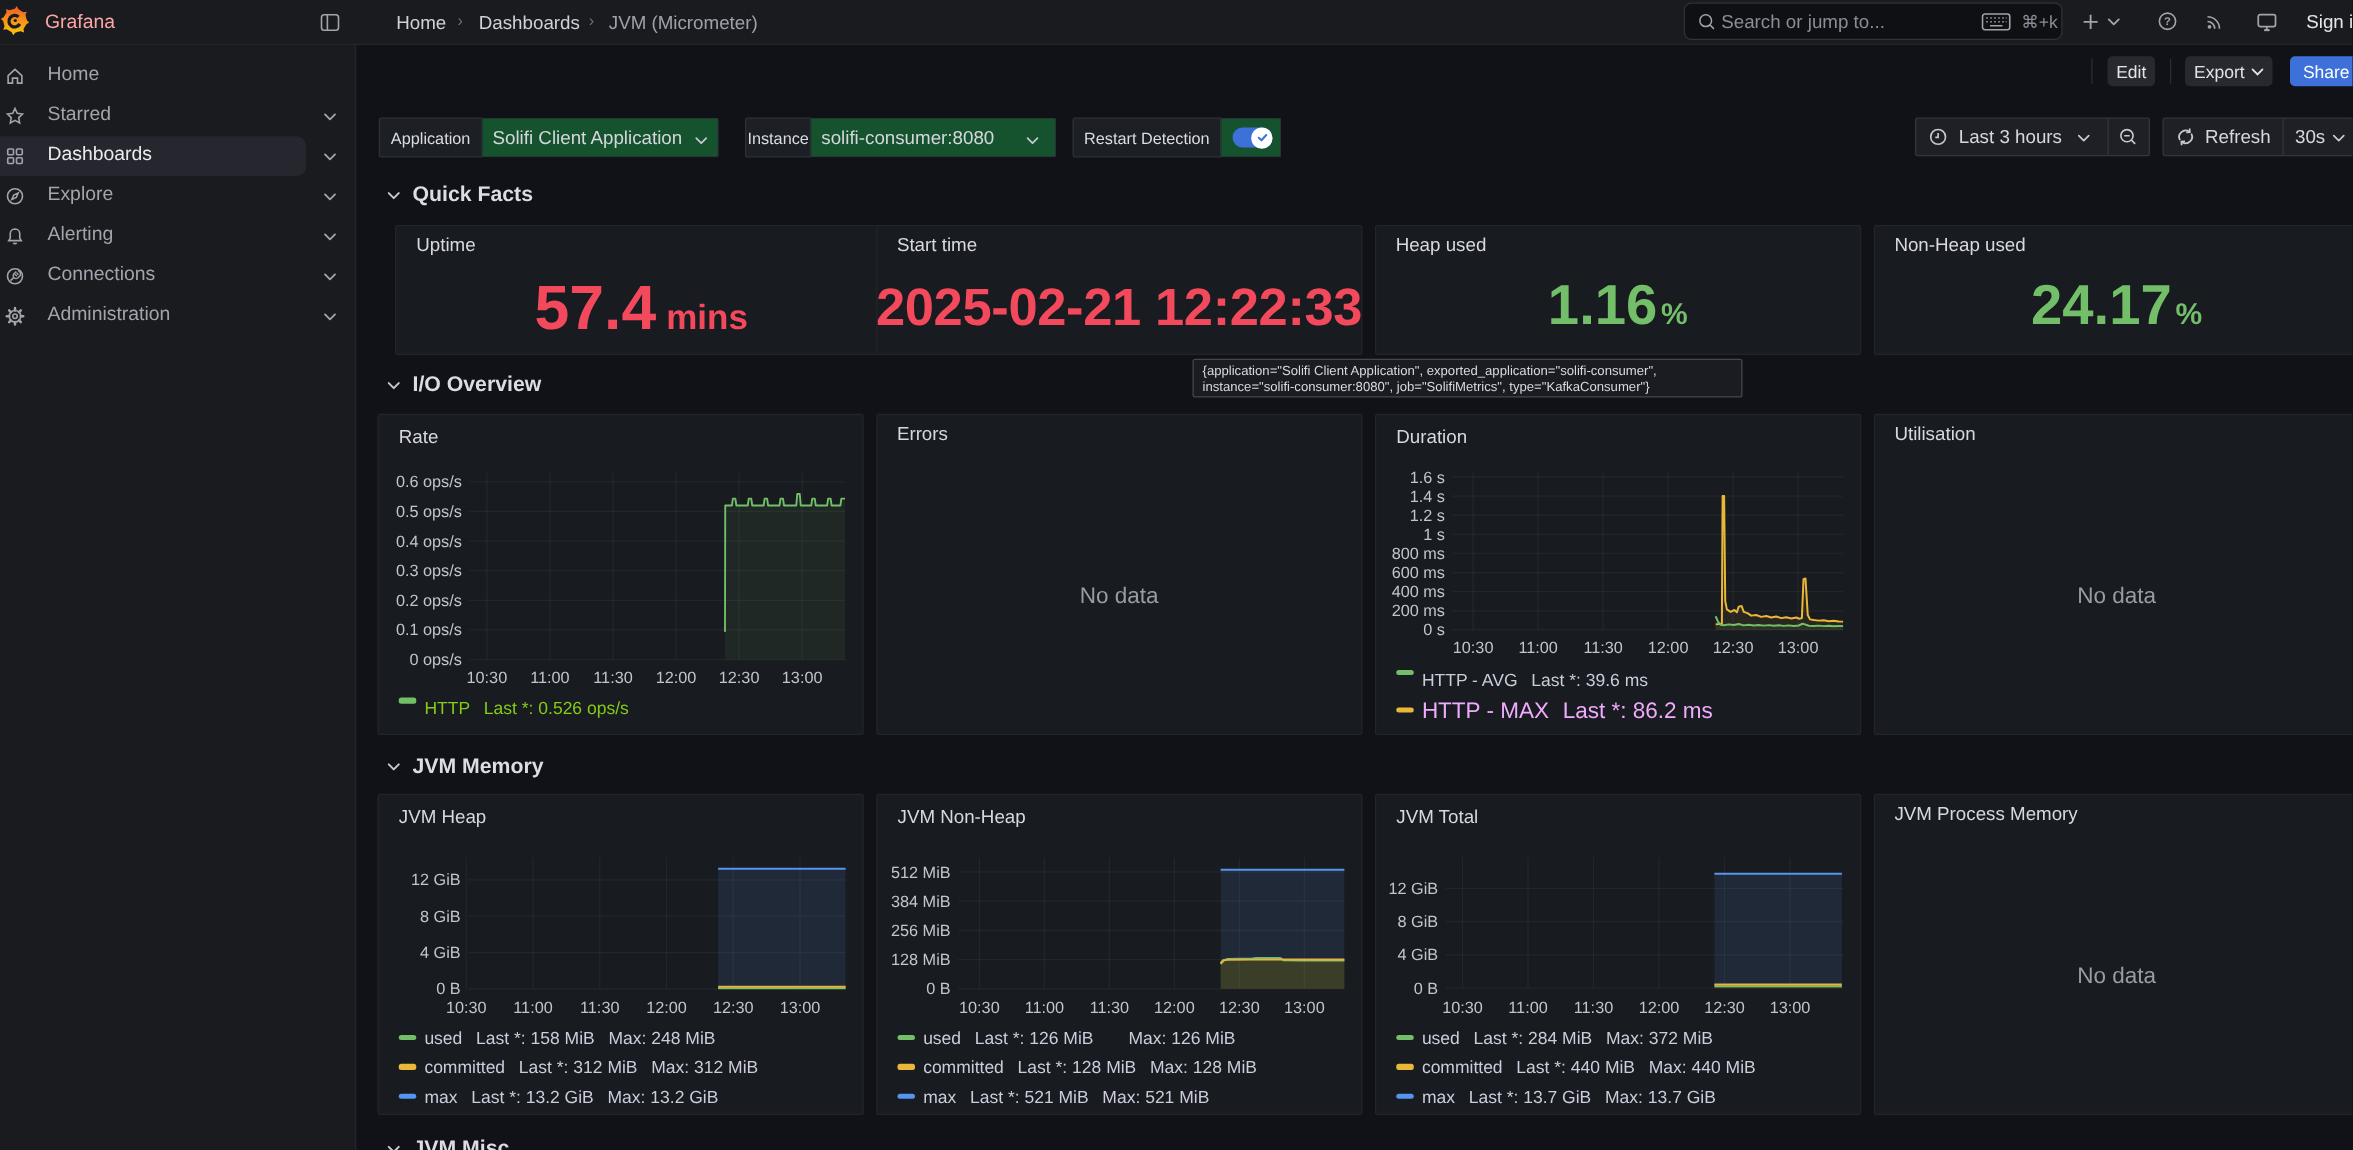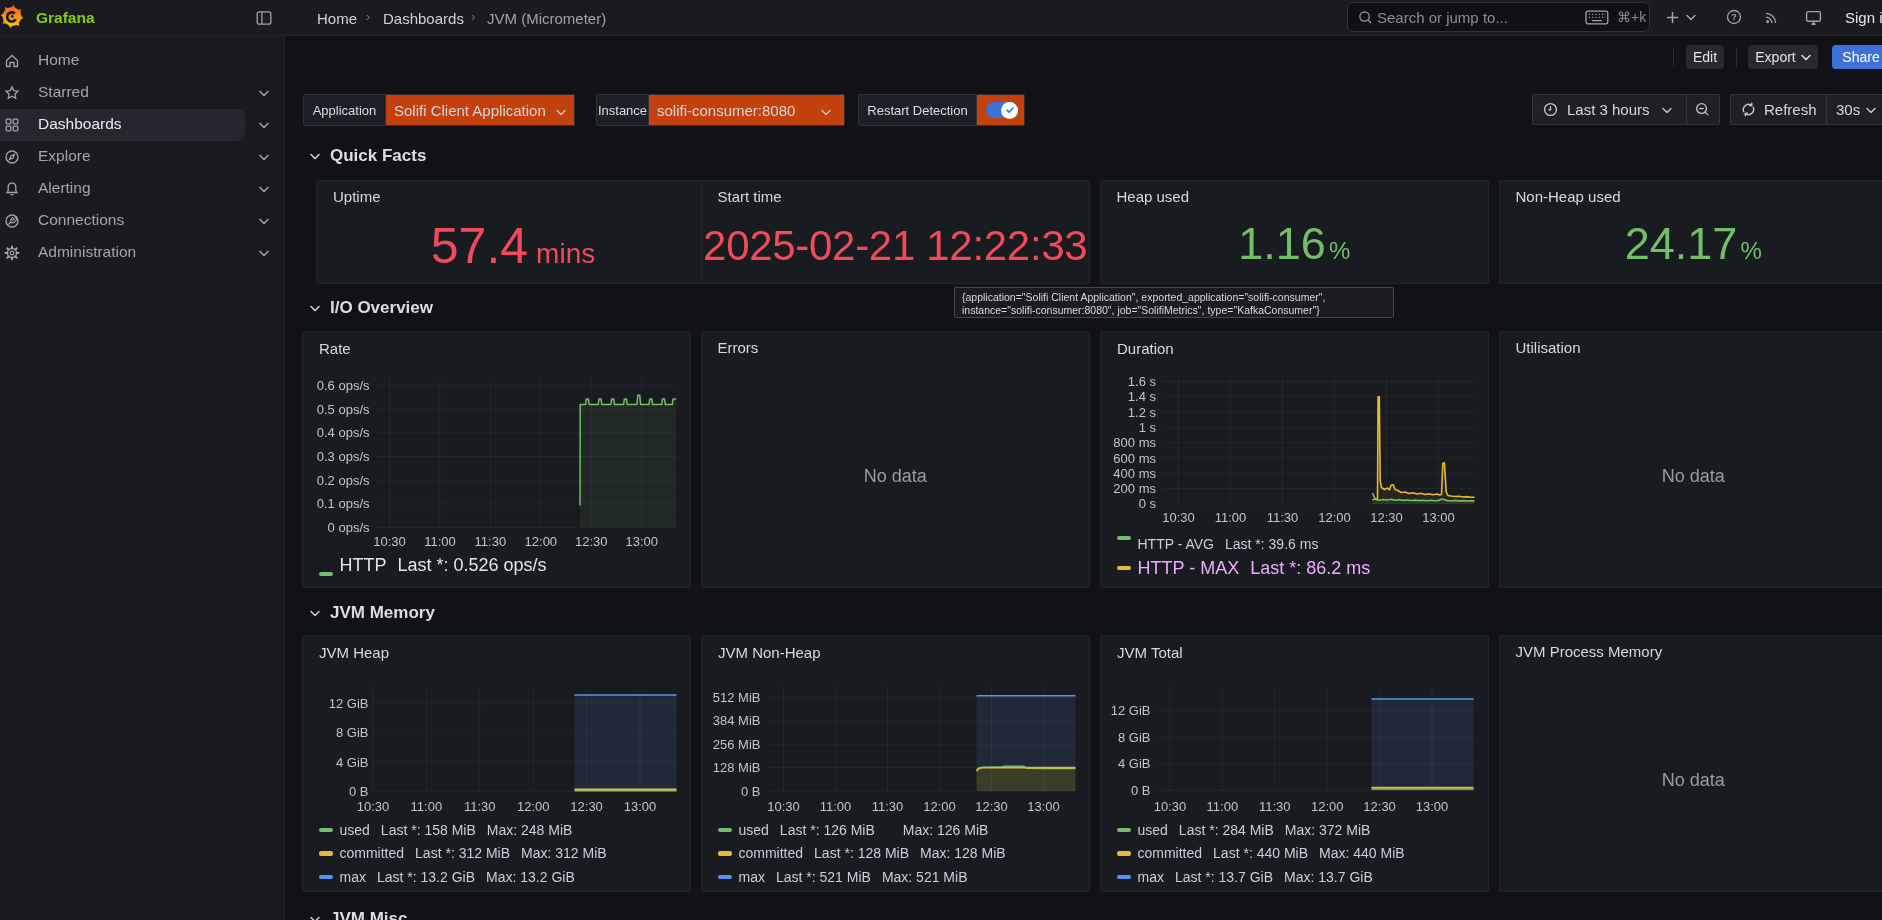--- a/index.html
+++ b/index.html
@@ -3,39 +3,39 @@
 *{margin:0;padding:0;box-sizing:border-box}
 body{width:1882px;height:920px;background:#111217;font-family:"Liberation Sans",sans-serif;overflow:hidden;position:relative}
 .abs{position:absolute}
 #topbar{position:absolute;left:0;top:0;width:1882px;height:36px;background:#1a1b1f;border-bottom:1px solid #24252b}
 #sidebar{position:absolute;left:0;top:36px;width:285px;height:884px;background:#1a1b1f;border-right:1px solid #24252b}
 .mitem{position:absolute;left:38px;font-size:15.5px;color:#a3a4ad}
 .panel{position:absolute;background:#181b1f;border:1px solid #22242a;border-radius:2px}
 .ptitle{position:absolute;left:16px;top:7px;font-size:15px;font-weight:500;color:#d8d9de}
 .nodata{position:absolute;left:0;right:0;top:33px;bottom:0;display:flex;align-items:center;justify-content:center;font-size:18px;color:#9a9ba5}
 .sechead{position:absolute;font-size:17px;font-weight:700;color:#dcdce3}
-.statv{position:absolute;left:0;right:0;display:flex;align-items:baseline;justify-content:center;font-weight:400;white-space:nowrap}
+.statv{position:absolute;left:0;right:0;display:flex;align-items:baseline;justify-content:center;font-weight:700;white-space:nowrap}
 .btn{position:absolute;height:24px;border-radius:4px;background:#28292f;color:#e3e4e9;font-size:14px;font-weight:500;display:flex;align-items:center;justify-content:center}
 .vlabel{position:absolute;height:32px;background:#1d1f26;border:1px solid #2e3038;display:flex;align-items:center;justify-content:center;font-size:13px;color:#dcdde2;font-weight:500;border-radius:2px 0 0 2px;white-space:nowrap}
-.vvalue{position:absolute;height:32px;background:#c2410c;border:1px solid #2e3038;border-left:none;display:flex;align-items:center;font-size:13.5px;color:#d5d6dc;padding:0 8px;border-radius:0 2px 2px 0;white-space:nowrap}
+.vvalue{position:absolute;height:32px;background:#14532d;border:1px solid #2e3038;border-left:none;display:flex;align-items:center;font-size:13.5px;color:#d5d6dc;padding:0 8px;border-radius:0 2px 2px 0;white-space:nowrap}
 .tpbox{position:absolute;height:31px;background:#1e2026;border:1px solid #34353d;border-radius:2px;display:flex;align-items:center;color:#d7d8dd;font-size:15px;font-weight:500}
 </style></head><body>
 <div id="topbar"></div>
 <svg class="abs" style="left:1px;top:3px" width="22" height="27" viewBox="0 0 22 27">
 <defs>
       <linearGradient id="lg" x1="0" y1="0" x2="0" y2="1">
         <stop offset="0" stop-color="#ef5a28"></stop>
         <stop offset="1" stop-color="#fbca0a"></stop>
       </linearGradient>
     </defs>
 <path d="M8.6 4.6 L10.9 3.9 L12.5 1.8 L13.6 4.2 L15.6 5.5 L17.7 6.7 L20.4 6.3 L19.4 8.8 L19.9 11.1 L20.6 13.4 L22.7 15.0 L20.3 16.1 L19.0 18.1 L17.8 20.2 L18.2 22.9 L15.7 21.9 L13.4 22.4 L11.1 23.1 L9.5 25.2 L8.4 22.8 L6.4 21.5 L4.3 20.3 L1.6 20.7 L2.6 18.2 L2.1 15.9 L1.4 13.6 L-0.7 12.0 L1.7 10.9 L3.0 8.9 L4.2 6.8 L3.8 4.1 L6.3 5.1 Z" fill="url(#lg)"></path>
 <path d="M14.8 16.1 a4.6 4.6 0 1 1 -1.0 -5.6" stroke="#181b20" stroke-width="2.6" fill="none"></path>
 <circle cx="11.2" cy="13.4" r="1.3" fill="#181b20"></circle>
 </svg>
-<div class="abs" style="left:36px;top:9px;font-size:15.5px;font-weight:700;color:#84cc16">Grafana</div>
+<div class="abs" style="left:36px;top:9px;font-size:15.5px;font-weight:400;color:#fca5a5">Grafana</div>
 <svg class="abs" style="left:256px;top:10px" width="16" height="16" viewBox="0 0 16 16">
     <rect x="1.2" y="1.8" width="13.6" height="12.4" rx="2.2" stroke="#a2a3ab" stroke-width="1.3" fill="none"></rect>
     <line x1="5.9" y1="1.8" x2="5.9" y2="14.2" stroke="#a2a3ab" stroke-width="1.3"></line>
   </svg>
 <div class="abs" style="left:317px;top:9.5px;font-size:15px;font-weight:500;color:#d0d1da">Home</div>
 <div class="abs" style="left:366px;top:9px;font-size:13px;color:#6e6f78">›</div>
 <div class="abs" style="left:383px;top:9.5px;font-size:15px;font-weight:500;color:#d0d1da">Dashboards</div>
 <div class="abs" style="left:471px;top:9px;font-size:13px;color:#6e6f78">›</div>
 <div class="abs" style="left:487px;top:9.5px;font-size:15px;font-weight:500;color:#9fa0ac">JVM (Micrometer)</div>
 <div class="abs" style="left:1347px;top:2px;width:303px;height:30px;background:#0f1014;border:1px solid #31323a;border-radius:6px"></div>
@@ -246,21 +246,21 @@
       <text x="66.5" y="200.1" text-anchor="end" font-size="13" fill="#c3c4cd">0 ops/s</text>
       <text x="86.5" y="214" text-anchor="middle" font-size="13" fill="#c3c4cd">10:30</text>
       <text x="136.95" y="214" text-anchor="middle" font-size="13" fill="#c3c4cd">11:00</text>
       <text x="187.4" y="214" text-anchor="middle" font-size="13" fill="#c3c4cd">11:30</text>
       <text x="237.85000000000002" y="214" text-anchor="middle" font-size="13" fill="#c3c4cd">12:00</text>
       <text x="288.3" y="214" text-anchor="middle" font-size="13" fill="#c3c4cd">12:30</text>
       <text x="338.75" y="214" text-anchor="middle" font-size="13" fill="#c3c4cd">13:00</text>
       <path d="M277.0 173.5 L277.2 72.4 L282.5 72.4 L283.3 66.9 L285.3 66.9 L286.1 72.4 L295.2 72.4 L296.0 66.9 L298.0 66.9 L298.8 72.4 L307.9 72.4 L308.7 66.9 L310.7 66.9 L311.5 72.4 L320.6 72.4 L321.4 66.9 L323.4 66.9 L324.2 72.4 L334.0 72.4 L334.8 63.2 L336.8 63.2 L337.6 72.4 L346.0 72.4 L346.8 66.9 L348.8 66.9 L349.6 72.4 L358.7 72.4 L359.5 66.9 L361.5 66.9 L362.3 72.4 L369.3 72.4 L370.1 66.9 L373.0 66.9 L373.0 195.6 L277.0 195.6 Z" fill="#73bf69" fill-opacity="0.085" stroke="none"></path>
       <path d="M277.0 173.5 L277.2 72.4 L282.5 72.4 L283.3 66.9 L285.3 66.9 L286.1 72.4 L295.2 72.4 L296.0 66.9 L298.0 66.9 L298.8 72.4 L307.9 72.4 L308.7 66.9 L310.7 66.9 L311.5 72.4 L320.6 72.4 L321.4 66.9 L323.4 66.9 L324.2 72.4 L334.0 72.4 L334.8 63.2 L336.8 63.2 L337.6 72.4 L346.0 72.4 L346.8 66.9 L348.8 66.9 L349.6 72.4 L358.7 72.4 L359.5 66.9 L361.5 66.9 L362.3 72.4 L369.3 72.4 L370.1 66.9 L373.0 66.9" fill="none" stroke="#73bf69" stroke-width="1.5" stroke-linejoin="round"></path>
       <text x="16" y="22" font-size="15" font-weight="500" fill="#d8d9de">Rate</text>
-    </svg><div style="position:absolute;left:16px;top:226px;height:18px;display:flex;align-items:flex-end;font-size:18px;color:#e5e5e5;white-space:nowrap">
+    </svg><div style="position:absolute;left:16px;top:226px;height:18px;display:flex;align-items:flex-start;font-size:14px;color:#84cc16;white-space:nowrap">
       <span style="display:inline-block;width:14px;height:4.5px;border-radius:2px;background:#73bf69;margin-right:7px"></span>
       <span>HTTP</span>
       <span style="margin-left:11px">Last *: 0.526 ops/s</span>
     </div></div>
 <div class="panel" style="left:700.5px;top:331px;width:389.5px;height:257px">
     <div class="ptitle">Errors</div>
     <div class="nodata">No data</div>
   </div>
 <div class="panel" style="left:1099.5px;top:331px;width:389.5px;height:257px"><svg width="389.5" height="257" viewBox="0 0 389.5 257" font-family="Liberation Sans, sans-serif">
       <line x1="61" y1="49.5" x2="373.5" y2="49.5" stroke="rgba(204,204,220,0.06)" stroke-width="1"></line>

